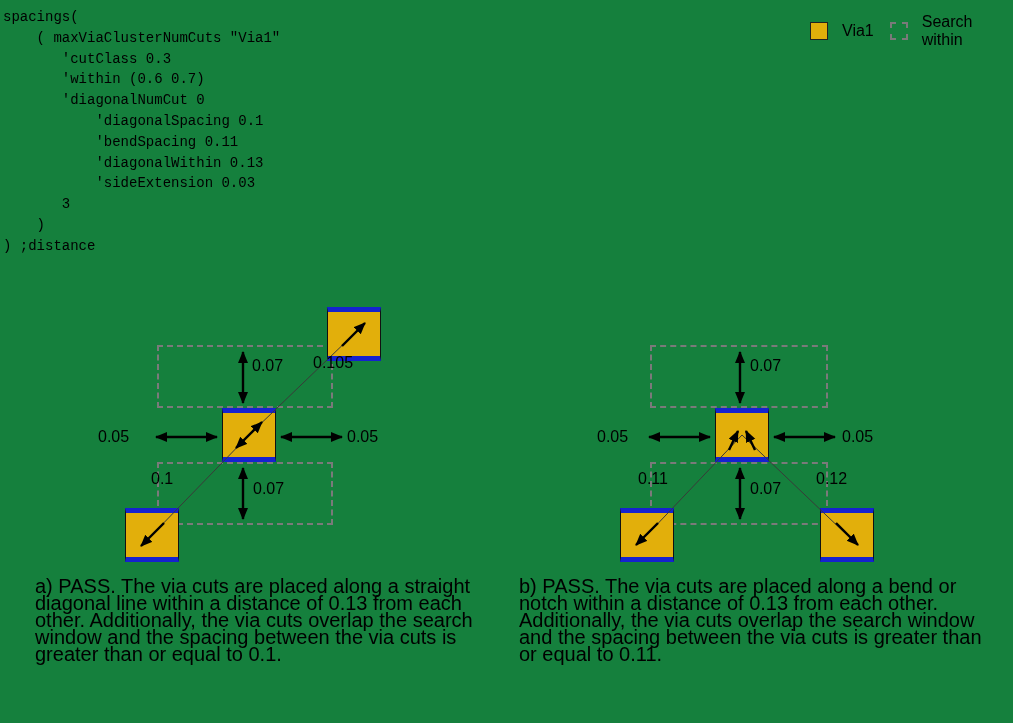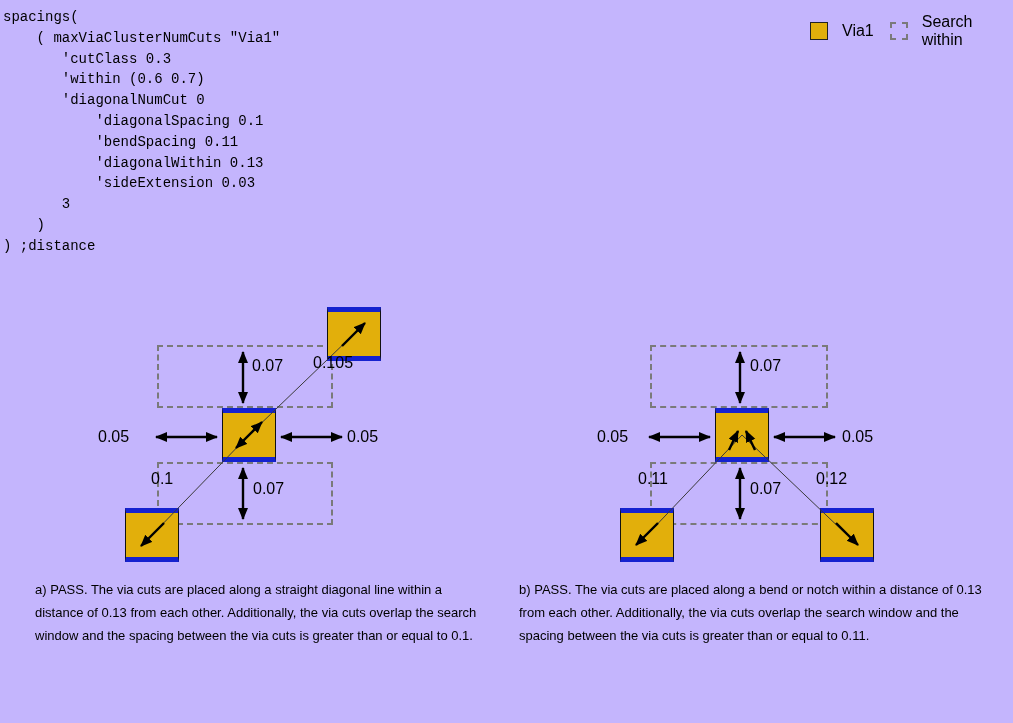--- a/index.html
+++ b/index.html
@@ -1,17 +1,17 @@
 <!DOCTYPE html>
 <html style="--via-fill: #E2AF0B; --via-bar: #1522CF; --window-dash: #7a7a7a;"><head>
 <meta charset="utf-8">
 <style>
   *{margin:0;padding:0;box-sizing:border-box}
   html,body{background:#fff}
-  .page{position:relative;width:1013px;height:723px;background:#c4b5fd;color:#000;
+  .page{position:relative;width:1013px;height:723px;background:#15803d;color:#000;
         font-family:"Liberation Sans",sans-serif;overflow:hidden}
 
   
   .code{position:absolute;left:3px;top:7px;
         font-family:"Liberation Mono","DejaVu Sans Mono",monospace;
         font-size:14px;line-height:20.8px}
   .code-line{white-space:pre}
 
   
   .legend{position:absolute;left:810px;top:13px;display:flex;flex-direction:row;gap:16px}
@@ -24,21 +24,21 @@
   .diagram{position:absolute}
   .swin{position:absolute;border:2px dashed var(--window-dash,#7a7a7a)}
   .via{position:absolute;width:54px;height:54px;background:var(--via-fill,#E2AF0B);
        border-left:1px solid #111;border-right:1px solid #111;
        border-top:5px solid var(--via-bar,#1522CF);border-bottom:5px solid var(--via-bar,#1522CF)}
   .overlay{position:absolute;left:0;top:0;pointer-events:none}
   .mlabel{position:absolute;font-size:16px;white-space:nowrap}
   .thin{stroke:#3a3a3a;stroke-width:1;fill:none}
   .arrow{stroke:#000;stroke-width:2.4;fill:none}
 
-  .caption{position:absolute;font-size:13px;line-height:23px}
+  .caption{position:absolute;font-size:20px;line-height:17px}
 </style>
 </head>
 <body>
 
 <div class="page">
 
   <div class="code">
     <div class="code-line">spacings(</div>
     <div class="code-line">    ( maxViaClusterNumCuts "Via1"</div>
     <div class="code-line">       'cutClass 0.3</div>

